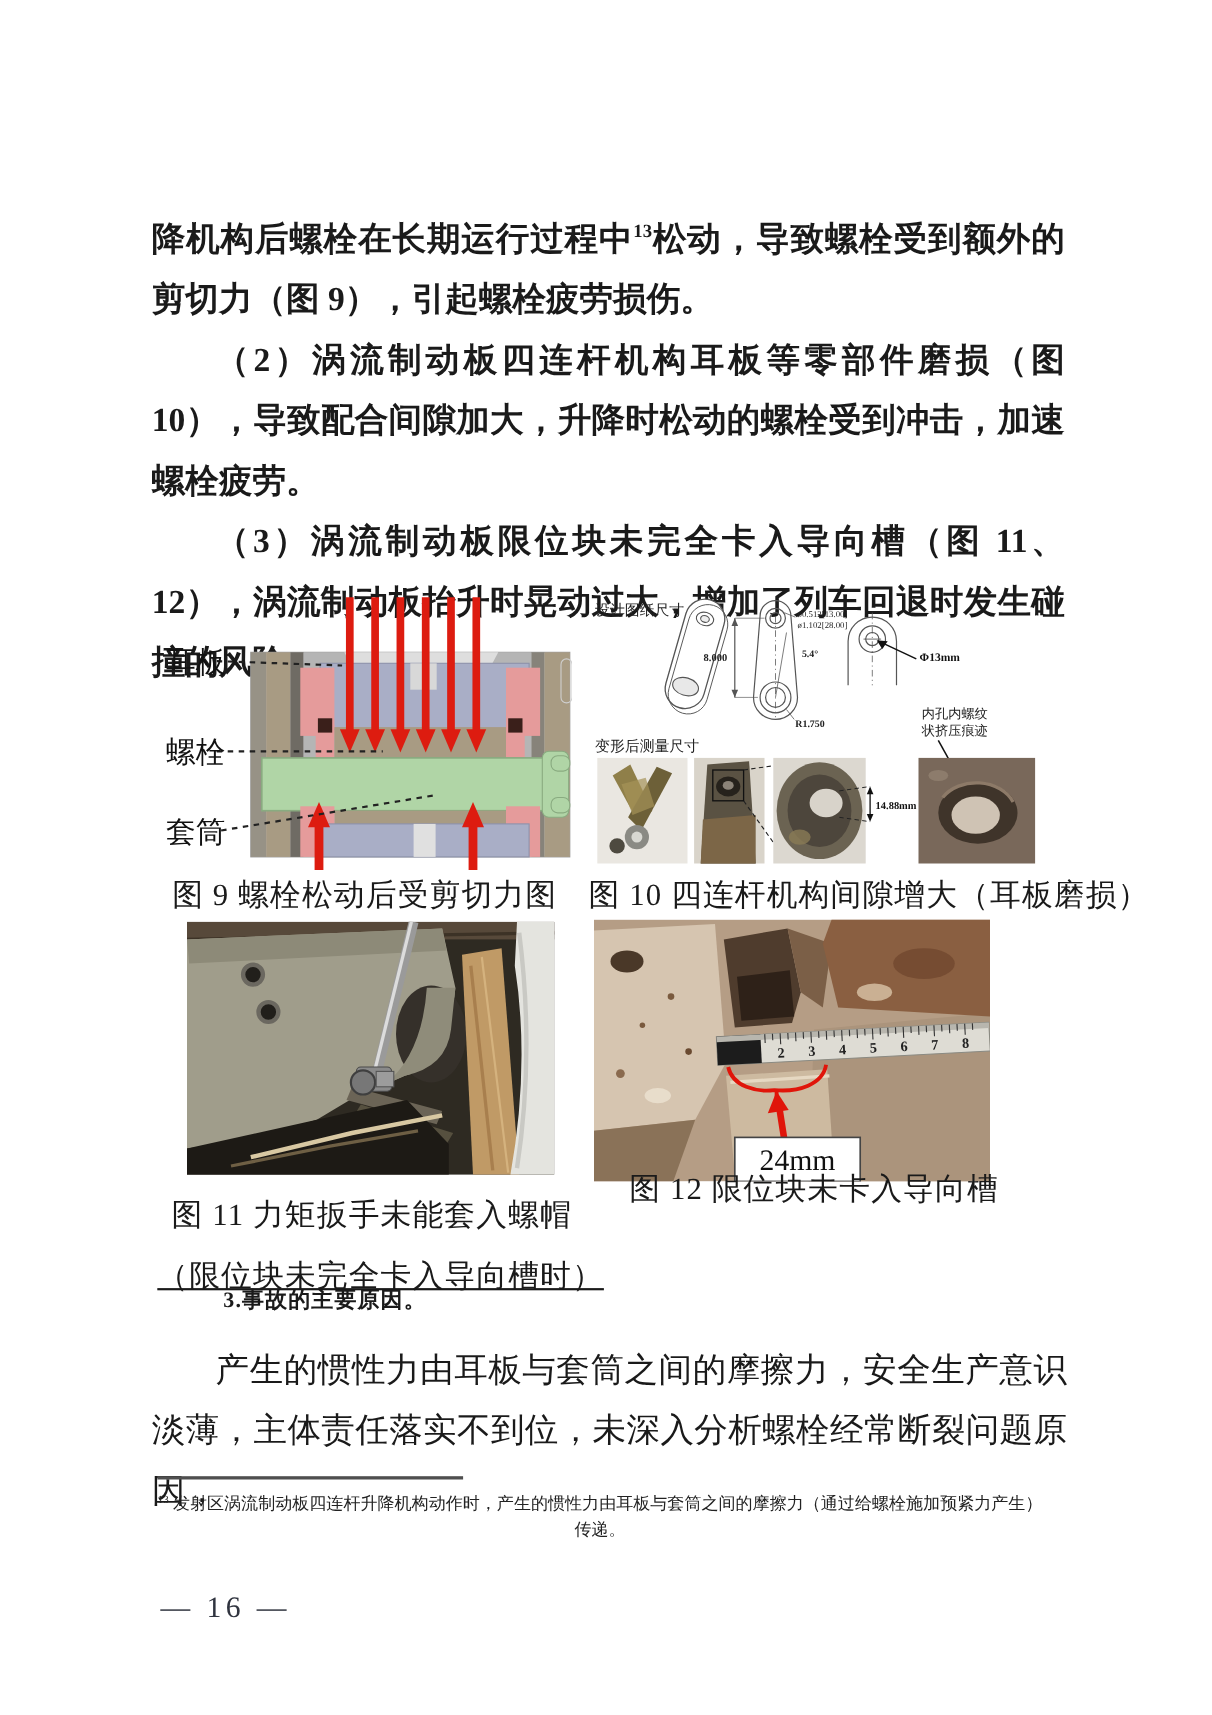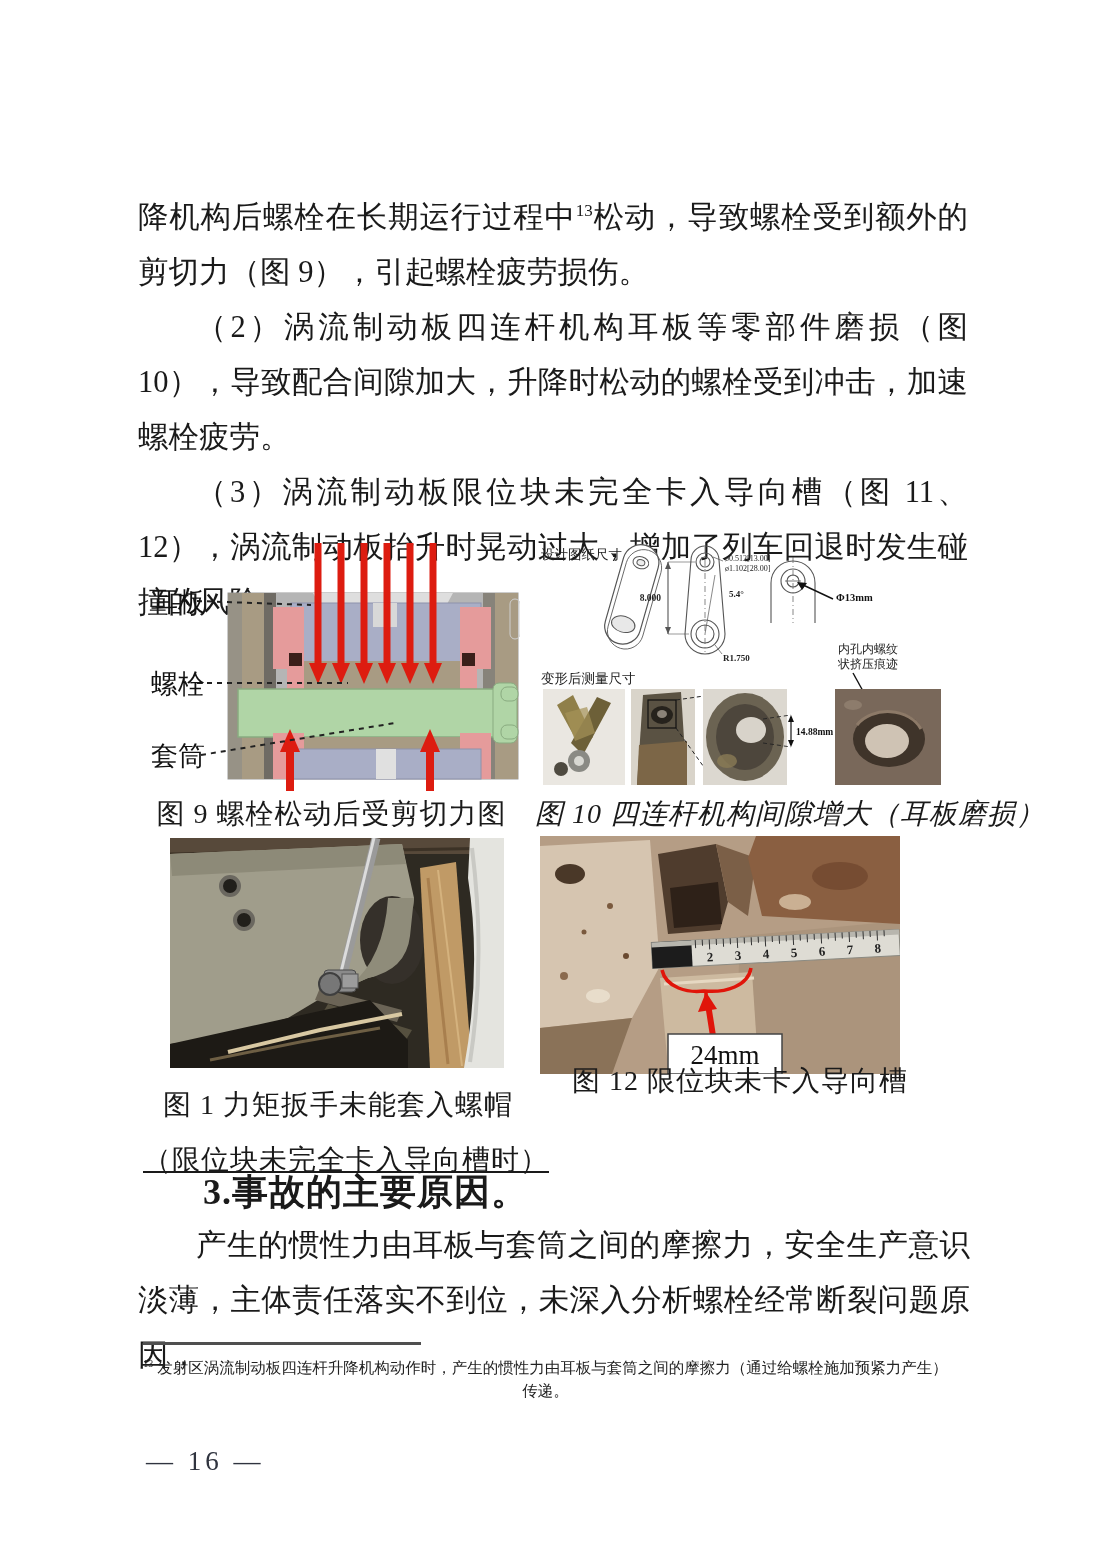--- a/index.html
+++ b/index.html
@@ -1,26 +1,26 @@
 <!DOCTYPE html>
 <html><head>
 <meta charset="utf-8">
 <style>
   html,body{margin:0;padding:0;background:#ffffff;}
   .page{
     position:relative;width:1102px;height:1559px;background:#ffffff;
     font-family:"Liberation Serif","DejaVu Serif",serif;color:#1a1a1a;overflow:hidden;
   }
   .bodytext{position:absolute;left:138px;top:190px;width:830px;
-    font-size:30.5px;line-height:55px;text-align:justify;text-justify:inter-ideograph;}
+    font-size:30.5px;line-height:55px;text-align:justify;text-justify:inter-ideograph;font-weight:bold;}
   .bodytext p{margin:0;}
   .bodytext p.indent{text-indent:58px;}
   sup.fn{font-size:17px;vertical-align:super;line-height:0;}
   .caption{position:absolute;font-size:28px;text-align:center;letter-spacing:1px;white-space:nowrap;}
-  .heading{position:absolute;left:203px;top:1168px;font-size:36px;font-weight:bold;letter-spacing:1px;text-align:right;}
+  .heading{position:absolute;left:203px;top:1168px;font-size:20px;font-weight:bold;letter-spacing:1px;text-align:right;}
   .para2{position:absolute;left:138px;top:1218px;width:832px;font-size:30.5px;line-height:55px;text-align:justify;}
   .para2 p{margin:0;text-indent:58px;}
   .fig{position:absolute;}
   .divider{position:absolute;left:143px;top:1342px;width:278px;border-top:3px solid #4f4f4f;}
   .footnote{position:absolute;left:143px;top:1352px;width:805px;font-size:15.5px;line-height:23px;color:#222;text-align:center;}
   .footnote sup{font-size:10px;}
   .pagenum{position:absolute;left:146px;top:1446px;font-size:27px;color:#30343f;letter-spacing:4px;}
   svg text{font-family:"Liberation Serif","DejaVu Serif",serif;}
 </style>
 </head>
@@ -208,21 +208,21 @@
     <text x="261" y="198" font-size="9.5" font-weight="bold" fill="#111">14.88mm</text>
 
     <g>
       <rect x="300" y="152" width="106" height="96" fill="#79685a"></rect>
       <ellipse cx="354" cy="202" rx="36" ry="28" fill="#3f342a"></ellipse>
       <ellipse cx="352" cy="204" rx="22" ry="17" fill="#cfc3b4"></ellipse>
       <path d="M322,188 A36,28 0 0 1 386,192" stroke="#8d7a68" stroke-width="3" fill="none"></path>
       <ellipse cx="318" cy="168" rx="9" ry="5" fill="#8d7c6c"></ellipse>
     </g>
   </svg>
-  <div class="caption" style="left:535px;top:795px;width:410px;font-style:italic;">图 10 四连杆机构间隙增大（耳板磨损）</div>
+  <div class="caption" style="left:535px;top:795px;width:410px;">图 10 四连杆机构间隙增大（耳板磨损）</div>
 
   <svg class="fig" style="left:170px;top:838px;" width="334" height="230" viewBox="0 0 334 230">
     <rect width="334" height="230" fill="#2e2a22"></rect>
     <rect width="334" height="16" fill="#57493a"></rect>
     <line x1="0" y1="16" x2="334" y2="10" stroke="#3c3226" stroke-width="3"></line>
     <path d="M0,16 L232,6 L244,60 L240,98 Q236,132 198,140 L148,162 L118,180 L58,198 L0,206 Z" fill="#a09d8b"></path>
     <path d="M0,16 L232,6 L236,26 L2,38 Z" fill="#8d8a78"></path>
     <ellipse cx="222" cy="102" rx="32" ry="44" fill="#35302a"></ellipse>
     <path d="M244,60 L240,98 Q236,132 198,140 L180,148 Q214,120 218,60 Z" fill="#8f8c7a"></path>
     <circle cx="60" cy="48" r="9" fill="#211f1b" stroke="#6b6860" stroke-width="4"></circle>
@@ -241,21 +241,21 @@
     <line x1="258" y1="40" x2="278" y2="226" stroke="#a87f4e" stroke-width="3"></line>
     <line x1="268" y1="32" x2="292" y2="228" stroke="#d4b27e" stroke-width="2"></line>
 
     <path d="M300,0 L334,0 L334,230 L294,230 Q312,130 298,40 Z" fill="#e4e4df"></path>
     <path d="M302,10 Q316,120 300,224" stroke="#c9c9c4" stroke-width="4" fill="none"></path>
 
     <polygon points="0,206 118,180 200,162 238,202 238,230 0,230" fill="#1d1a15"></polygon>
     <polyline points="58,214 150,192 232,176" stroke="#d8c8a2" stroke-width="4" fill="none"></polyline>
     <polyline points="40,222 130,204 210,190" stroke="#6e5f44" stroke-width="3" fill="none"></polyline>
   </svg>
-  <div class="caption" style="left:143px;top:1086px;width:390px;">图 1 力矩扳手未能套入螺帽</div>
+  <div class="caption" style="left:143px;top:1086px;width:390px;">图 11 力矩扳手未能套入螺帽</div>
   <div class="caption" style="left:143px;top:1141px;width:390px;text-decoration:underline;">（限位块未完全卡入导向槽时）</div>
 
   <svg class="fig" style="left:540px;top:836px;" width="360" height="238" viewBox="0 0 360 238">
     <rect width="360" height="238" fill="#b59d85"></rect>
     <polygon points="200,100 360,85 360,238 195,238" fill="#ab947c"></polygon>
 
     <polygon points="0,10 110,4 120,130 92,182 0,192" fill="#d6c5b0"></polygon>
     <ellipse cx="30" cy="38" rx="15" ry="10" fill="#4a3828"></ellipse>
     <circle cx="70" cy="70" r="3" fill="#7a5a3e"></circle>
       <circle cx="44" cy="96" r="2.5" fill="#7a5a3e"></circle>

